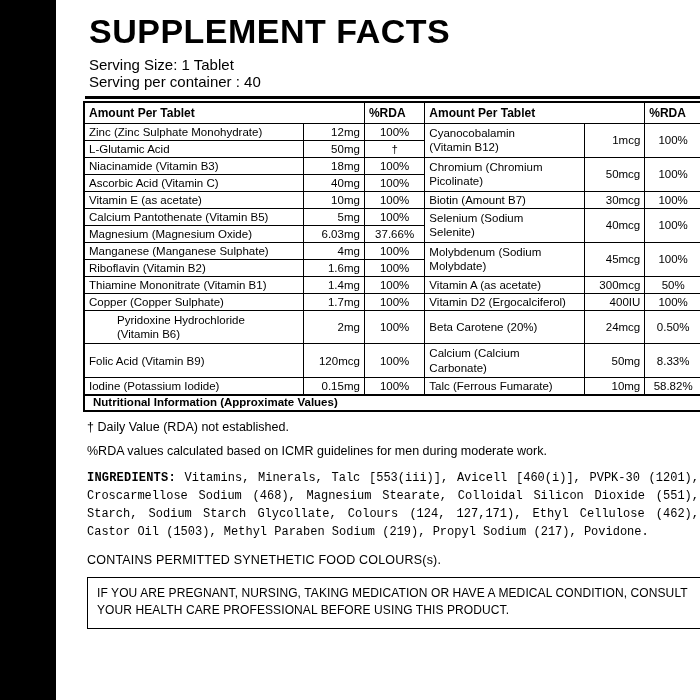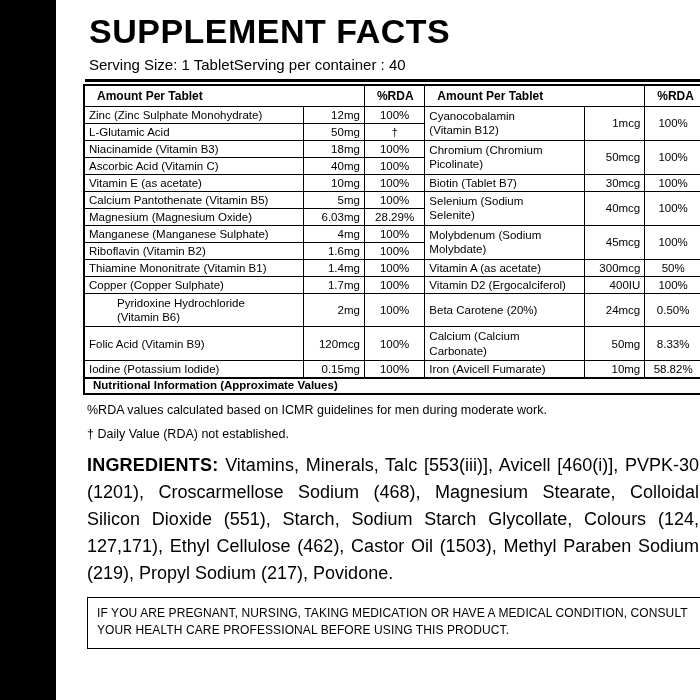--- a/index.html
+++ b/index.html
@@ -37,24 +37,25 @@
   .title {
     font-size: 34px;
     font-weight: bold;
     letter-spacing: 0.5px;
     line-height: 1.05;
     margin: 6px 0 6px 6px;
     font-family: "Liberation Sans", sans-serif;
   }
   .serving-row {
     display: flex;
-    justify-content: flex-start;
+    justify-content: center;
     align-items: baseline;
     font-size: 15px;
     margin: 0 6px 6px 6px;
+    flex-direction: column;
   }
   .rule-thick {
     border-bottom: 3px solid #000;
     margin: 0 2px;
   }
   table {
     border-collapse: collapse;
     width: 100%;
     table-layout: fixed;
   }
@@ -65,21 +66,21 @@
   .facts td, .facts th {
     border: 1px solid #000;
     font-size: 11.5px;
     padding: 2px 4px;
     vertical-align: middle;
   }
   .facts th {
     font-weight: bold;
     text-align: left;
     font-size: 12px;
-    padding: 3px 12px;
+    padding: 3px 4px;
   }
   .num {
     text-align: right;
   }
   .ctr {
     text-align: center;
   }
   .nameCell {
     text-align: left;
   }
@@ -95,24 +96,25 @@
   }
   .nutri-wrap {
     border-top: 2px solid #000;
   }
   .note {
     font-size: 12.5px;
     margin: 7px 4px 0 4px;
     line-height: 1.35;
   }
   .ingredients {
-    font-size: 18px;
+    font-size: 12px;
     margin: 9px 4px 0 4px;
     line-height: 1.5;
     text-align: justify;
+    font-family: Liberation Mono, monospace;
   }
   .ingredients b {
     font-weight: bold;
     letter-spacing: 0.2px;
   }
   .colours {
     font-size: 12.5px;
     margin: 12px 4px 0 4px;
     letter-spacing: 0.2px;
   }
@@ -184,36 +186,36 @@
           </tr>
           <tr>
             <td class="nameCell">Ascorbic Acid (Vitamin C)</td>
             <td class="num">40mg</td>
             <td class="ctr">100%</td>
           </tr>
           <tr>
             <td class="nameCell">Vitamin E (as acetate)</td>
             <td class="num">10mg</td>
             <td class="ctr">100%</td>
-            <td class="nameCell" rowspan="1">Biotin (Tablet B7)</td>
+            <td class="nameCell" rowspan="1">Biotin (Amount B7)</td>
             <td class="num" rowspan="1">30mcg</td>
             <td class="ctr" rowspan="1">100%</td>
           </tr>
           <tr>
             <td class="nameCell">Calcium Pantothenate (Vitamin B5)</td>
             <td class="num">5mg</td>
             <td class="ctr">100%</td>
             <td class="nameCell" rowspan="2" style="line-height: 1.25;">Selenium (Sodium<br>Selenite)</td>
             <td class="num" rowspan="2">40mcg</td>
             <td class="ctr" rowspan="2">100%</td>
           </tr>
           <tr>
             <td class="nameCell">Magnesium (Magnesium Oxide)</td>
             <td class="num">6.03mg</td>
-            <td class="ctr">28.29%</td>
+            <td class="ctr">37.66%</td>
           </tr>
           <tr>
             <td class="nameCell">Manganese (Manganese Sulphate)</td>
             <td class="num">4mg</td>
             <td class="ctr">100%</td>
             <td class="nameCell" rowspan="2" style="line-height: 1.25;">Molybdenum (Sodium<br>Molybdate)</td>
             <td class="num" rowspan="2">45mcg</td>
             <td class="ctr" rowspan="2">100%</td>
           </tr>
           <tr>
@@ -250,46 +252,47 @@
             <td class="num">120mcg</td>
             <td class="ctr">100%</td>
             <td class="nameCell" rowspan="1" style="line-height: 1.25;">Calcium (Calcium<br>Carbonate)</td>
             <td class="num" rowspan="1">50mg</td>
             <td class="ctr" rowspan="1">8.33%</td>
           </tr>
           <tr>
             <td class="nameCell">Iodine (Potassium Iodide)</td>
             <td class="num">0.15mg</td>
             <td class="ctr">100%</td>
-            <td class="nameCell" rowspan="1">Iron (Avicell Fumarate)</td>
+            <td class="nameCell" rowspan="1">Talc (Ferrous Fumarate)</td>
             <td class="num" rowspan="1">10mg</td>
             <td class="ctr" rowspan="1">58.82%</td>
           </tr>
         </tbody>
     </table>
 
     <table class="facts nutri-wrap" style="margin-top:-2px;border-top:none;">
       <colgroup>
         <col style="width:155px">
         <col style="width:155px">
         <col style="width:155px">
         <col style="width:97px">
       </colgroup>
       <tbody>
         <tr>
           <td colspan="4" class="nutri-title" style="border:none;border-bottom:1px solid #0f172a;padding-left:8px;">Nutritional Information (Approximate Values)</td>
         </tr>
       </tbody>
     </table>
 
+    <div class="note">†  Daily Value (RDA) not established.</div>
     <div class="note">%RDA values calculated based on ICMR  guidelines for men during moderate work.</div>
-    <div class="note">†  Daily Value (RDA) not established.</div>
 
     <div class="ingredients">
       <b>INGREDIENTS:</b>
       <span>Vitamins,  Minerals,  Talc [553(iii)],  Avicell [460(i)],  PVPK-30  (1201), Croscarmellose Sodium (468), Magnesium Stearate, Colloidal Silicon Dioxide (551), Starch, Sodium Starch Glycollate, Colours (124, 127,171),  Ethyl Cellulose (462),  Castor Oil (1503), Methyl Paraben Sodium (219), Propyl Sodium (217), Povidone.</span>
     </div>
 
+    <div class="colours">CONTAINS PERMITTED  SYNETHETIC FOOD COLOURS(s).</div>
 
     <div class="warning">IF YOU ARE PREGNANT, NURSING, TAKING MEDICATION OR HAVE A MEDICAL CONDITION, CONSULT YOUR HEALTH CARE PROFESSIONAL BEFORE USING THIS PRODUCT.</div>
 
   </div>
 </div>
 
 </body></html>

